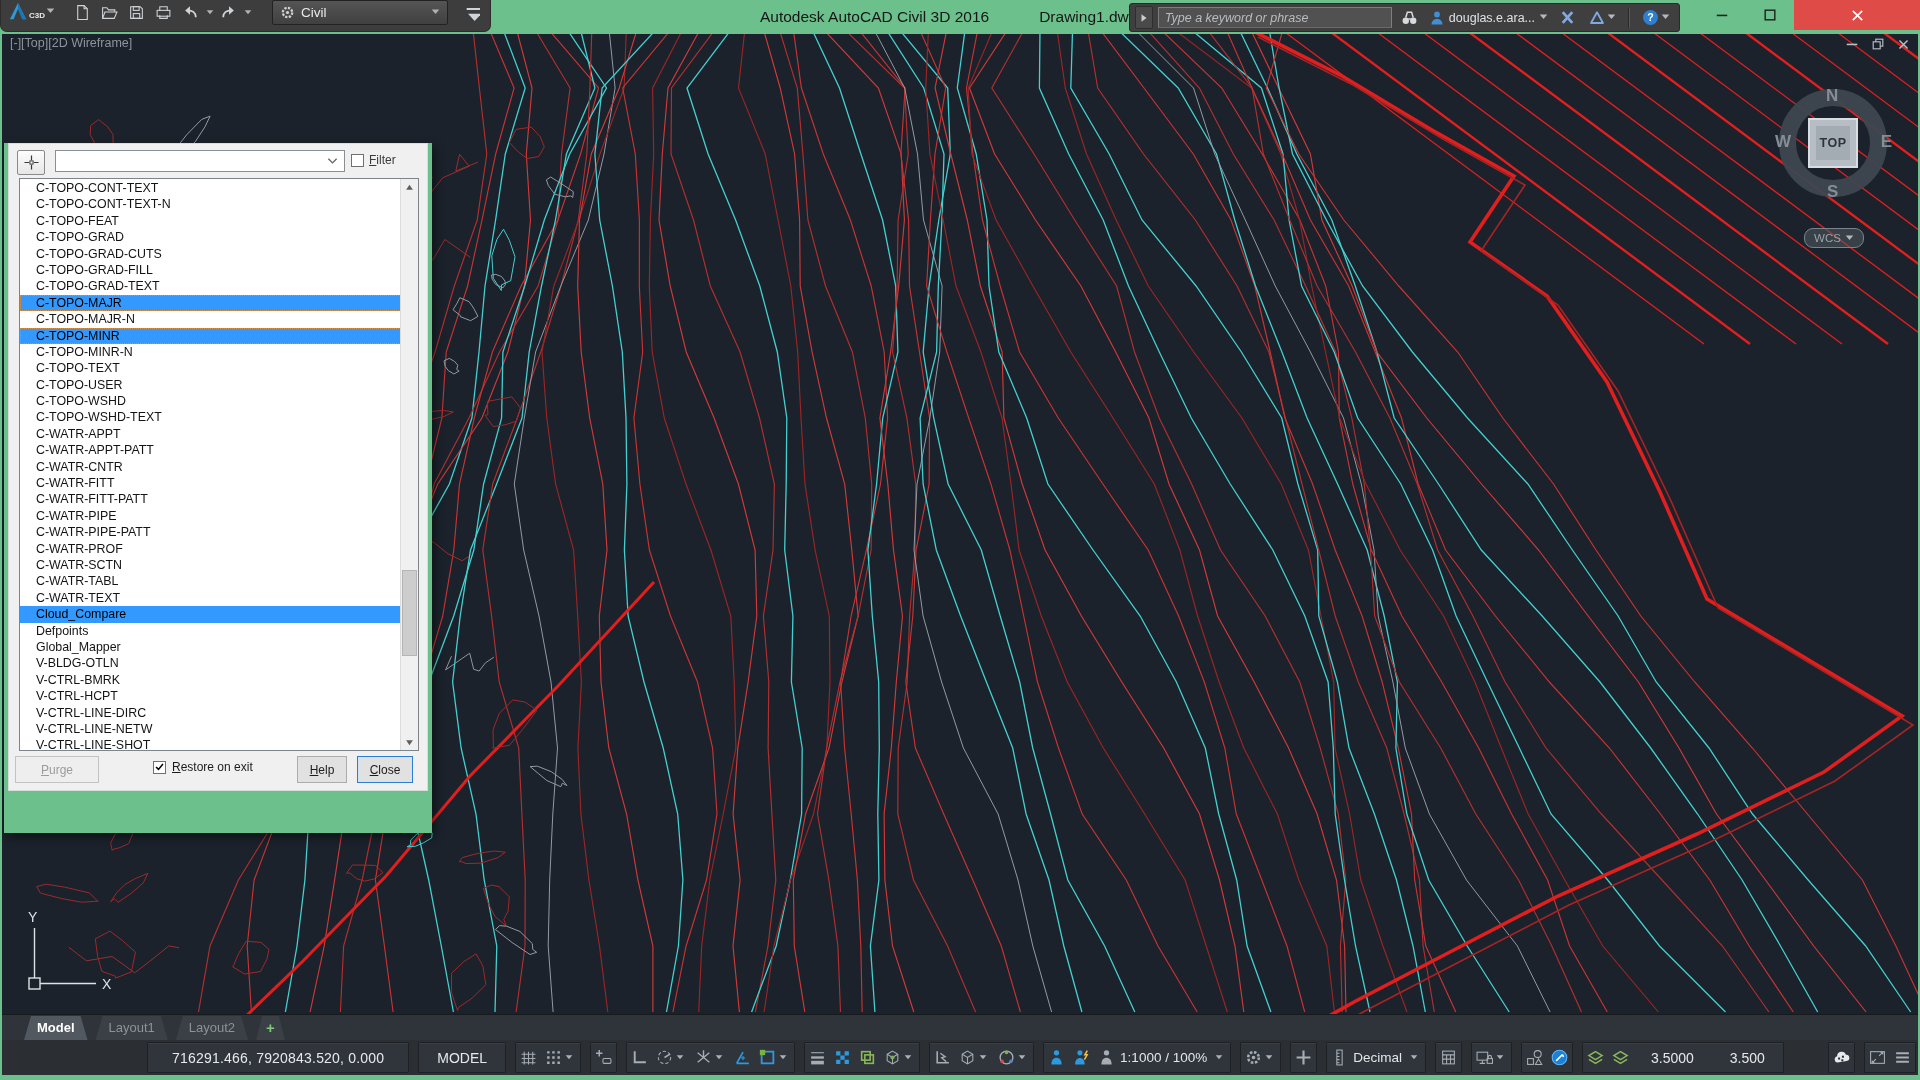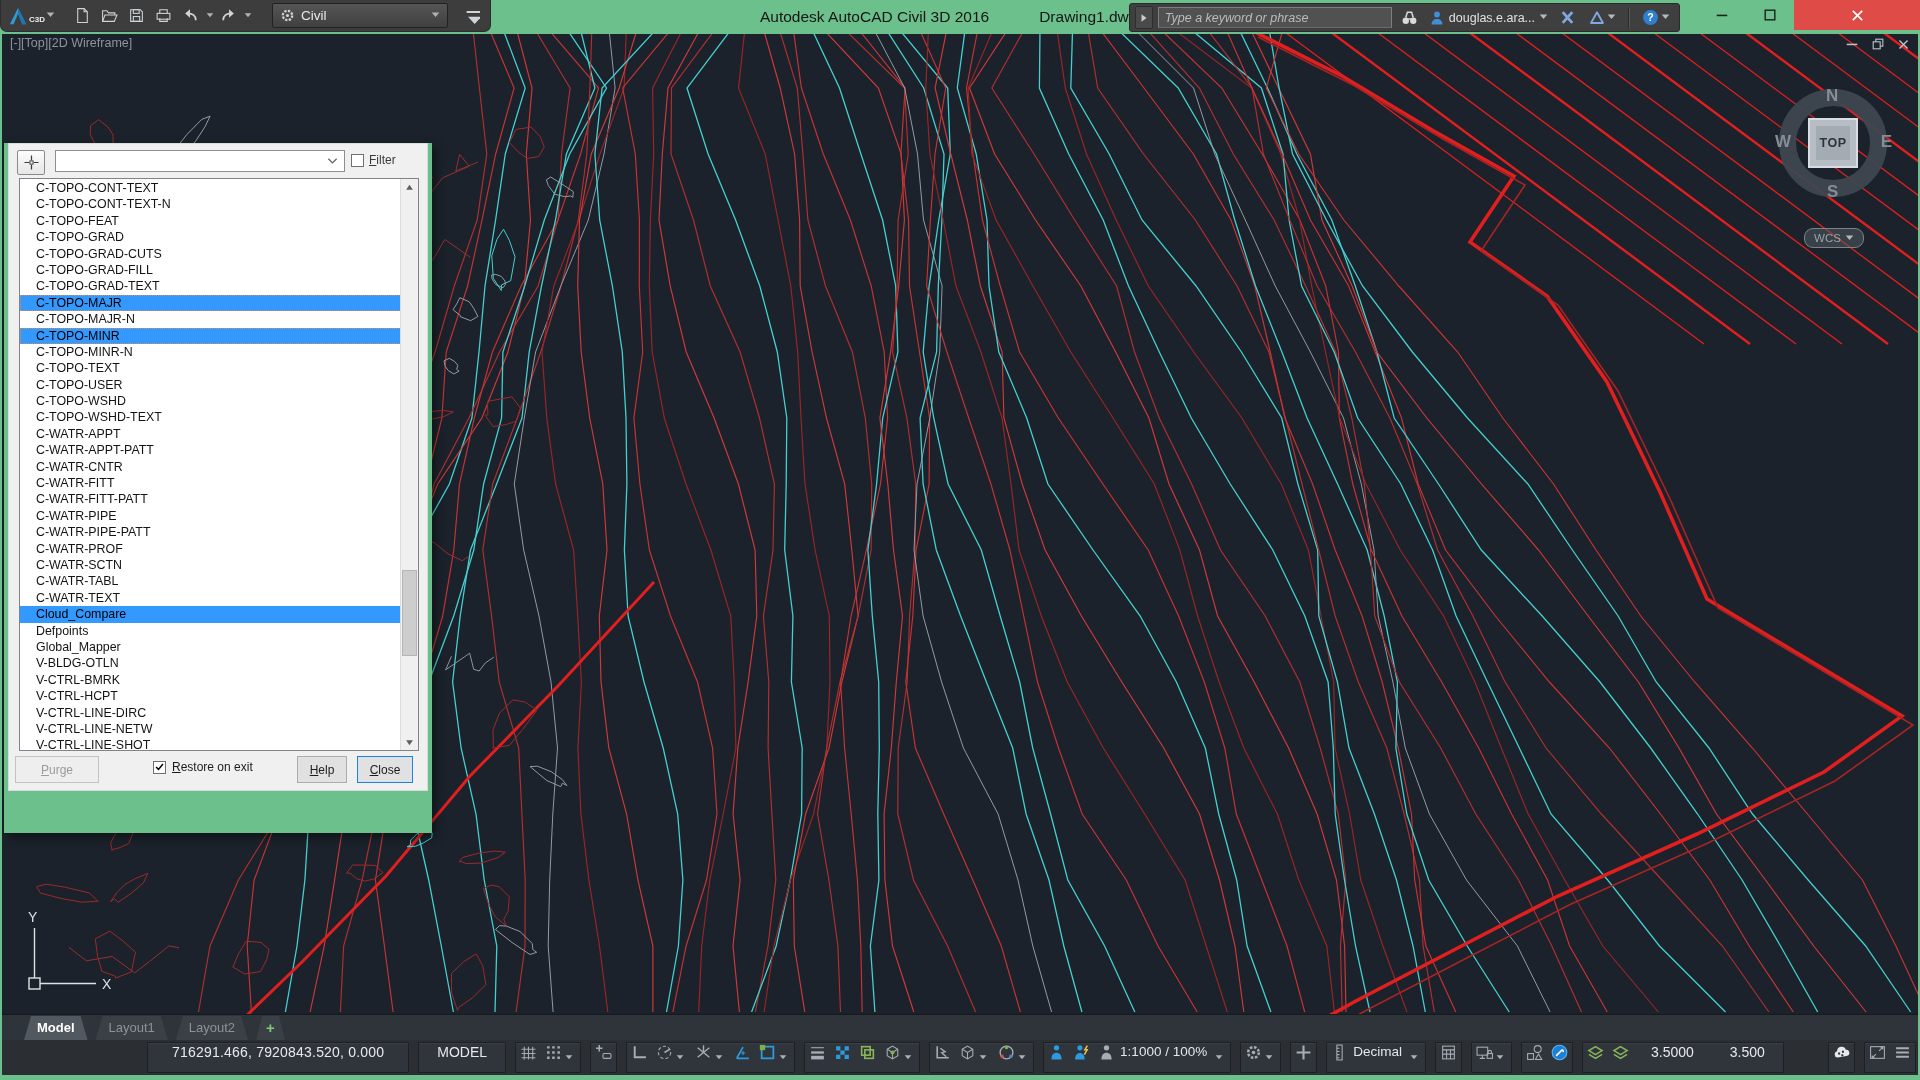--- a/index.html
+++ b/index.html
@@ -2,21 +2,21 @@
 <html><head>
 <meta charset="utf-8">
 <style>
   html,body{margin:0;padding:0}
   body{width:1920px;height:1080px;position:relative;overflow:hidden;background:#6cc08c;
        font-family:"Liberation Sans",sans-serif;-webkit-font-smoothing:antialiased}
   svg{display:block}
   
   .titlebar{position:absolute;left:0;top:0;width:1920px;height:34px;background:#6cc08c}
   .qat{position:absolute;left:0;top:0;height:31px;background:#3d3d3d;border-radius:0 0 7px 7px;
-       display:flex;align-items:center;padding:0 8px 0 4px;gap:12px;border:1px solid #2c2c2c;border-top:none}
+       display:flex;align-items:flex-start;padding:0 8px 0 4px;gap:12px;border:1px solid #2c2c2c;border-top:none}
   .qat-logo{display:flex;align-items:center;gap:1px;padding:1px 3px;border-radius:3px;cursor:default}
   .logo-txt{color:#e8eaec;font-size:8px;font-weight:bold;margin-top:8px}
   .qat-btn{width:25px;height:25px;display:flex;align-items:center;justify-content:center;color:#cfd4d8;border-radius:2px}
   .qat-caret{width:9px;display:flex;align-items:center;justify-content:center;color:#aeb3b7}
   .workspace{height:23px;background:linear-gradient(#555,#404040);border:1px solid #222;border-radius:2px;
              display:flex;align-items:center;gap:6px;padding:0 7px;margin-left:8px;width:160px;color:#cfd4d8}
   .ws-label{color:#e6e8ea;font-size:13.5px;flex:1}
   .qat-more{width:20px;height:25px;display:flex;align-items:center;justify-content:center;color:#cfd4d8;margin-left:2px}
   .title-text{position:absolute;left:50%;top:0;height:34px;transform:translateX(-53%);
               display:flex;align-items:center;gap:50px;font-size:15.5px;color:#161616;white-space:nowrap}
@@ -93,21 +93,21 @@
   .tab{height:24px;line-height:24px;padding:0 13px;margin-right:8px;color:#8b9298;font-size:13px;
        clip-path:polygon(7px 0,calc(100% - 7px) 0,100% 100%,0 100%);background:#3a4046}
   .tab.active{background:#525860;color:#fff;font-weight:bold}
   .tab-add{height:24px;line-height:23px;padding:0 10px;color:#7fca79;font-size:15px;font-weight:bold;
            clip-path:polygon(6px 0,calc(100% - 6px) 0,100% 100%,0 100%);background:#3a4046}
   
   .statusbar{position:absolute;left:2px;top:1040px;width:1916px;height:35px;background:#2b2f34;
              display:flex;align-items:center;padding-left:143px;box-sizing:border-box}
   .sb-group{display:flex;align-items:center;height:29px;border:1px solid #1d2125;background:#30353b;
             border-radius:1px;margin:0 2px;box-shadow:inset 0 1px 0 rgba(255,255,255,.05)}
-  .sb-item{height:27px;display:flex;justify-content:center;padding:0 4px}
+  .sb-item{height:27px;display:flex;align-items:center;justify-content:center;padding:0 4px}
   .sb-text{color:#e6e9ec;font-size:14px;padding:0 14px;white-space:nowrap}
   .sb-text.coords{padding:0 20px;letter-spacing:.2px}
   .sb-label{color:#e2e6e9;font-size:13.5px;margin:0 5px;white-space:nowrap}
   .sb-caret{display:flex;align-items:center;color:#aab0b6;padding:0 3px}
   .sb-gap{width:5px}
   .sb-spring{flex:1}
 </style>
 </head>
 <body>
 

